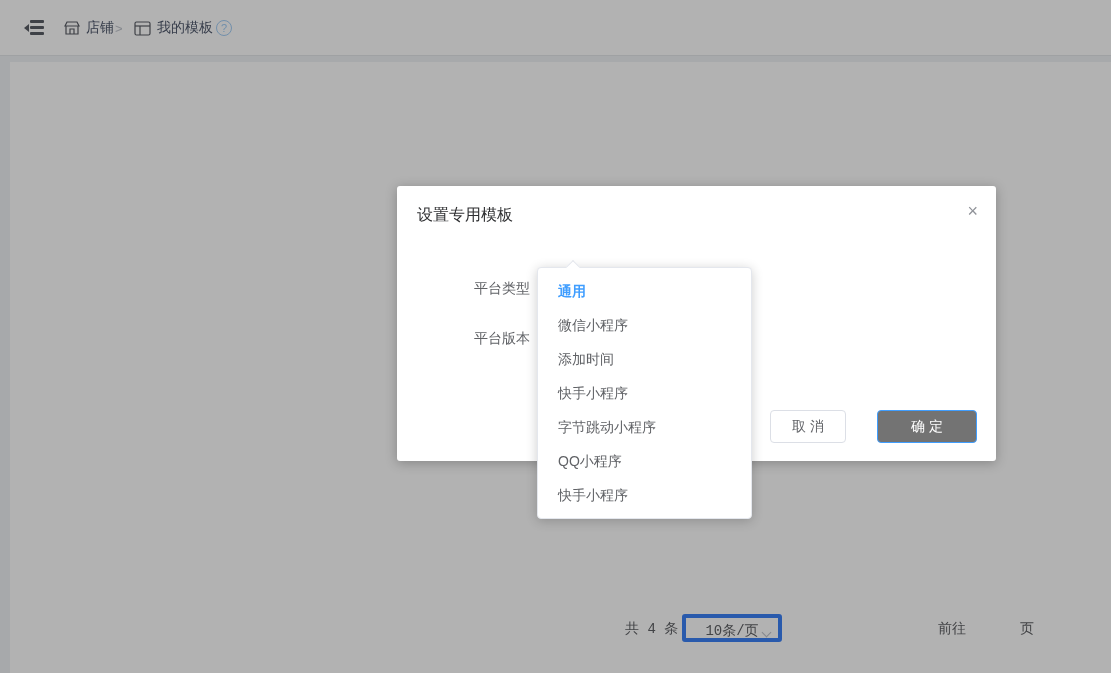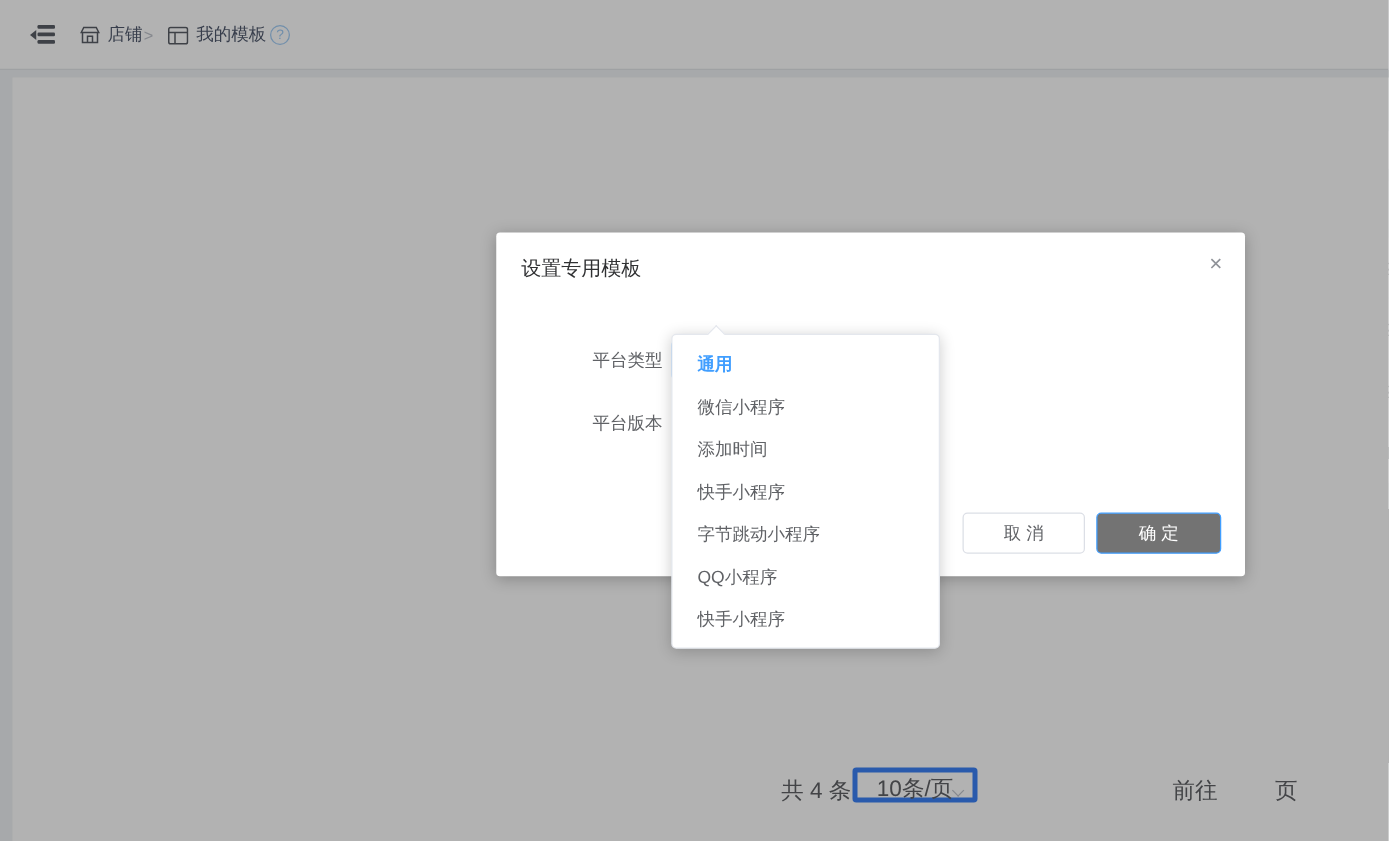--- a/index.html
+++ b/index.html
@@ -47,21 +47,21 @@
   .col-time { position:absolute; left:1040px; font-size:14px; color:#606266; white-space:nowrap; }
   .thead .col-name, .thead .col-time { top:15px; }
   .thead .checkbox { top:14px; }
   .trow { height:49px; border-bottom:1px solid #ebeef5; background:#fff; }
   .trow .checkbox { top:16px; }
   .trow .col-name, .trow .col-time { top:17px; }
   .r0 { left:43px; right:0; top:190px; } .r1 { left:43px; right:0; top:239px; }
   .r2 { left:43px; right:0; top:288px; } .r3 { left:43px; right:0; top:337px; }
 
   
-  .pg { font-size:18px; color:#606266; z-index:1; }
+  .pg { font-size:14px; color:#606266; z-index:1;font-family:Liberation Mono, monospace; }
   .pg-total { left:625px; top:620px; }
   .pg-size { left:682px; top:614px; width:100px; height:28px; background:#fff; border:4px solid #3b82f6;
     border-radius:3px; line-height:26px; text-align:center; cursor:pointer; color:#606266; }
   .pg-size .chev { position:absolute; right:8px; top:11px; }
   .pg-btn { top:614px; width:26px; height:26px; background:#f4f4f5; border-radius:3px; cursor:pointer; }
   .pg-prev { left:806px; } .pg-next { left:882px; }
   .pg-cur { left:844px; top:613px; width:28px; height:28px; background:#409EFF; border-radius:3px;
     color:#fff; text-align:center; line-height:28px; font-size:13px; cursor:pointer; }
   .pg-goto-label { left:938px; top:620px; }
   .pg-goto { left:972px; top:613px; width:40px; height:28px; border:1px solid #dcdfe6; border-radius:3px;
@@ -85,21 +85,21 @@
     box-shadow:0 2px 12px rgba(0,0,0,0.25); z-index:20;margin-top:47px; }
   .modal-title { position:absolute; left:20px; top:19px; font-size:16px; color:#303133; }
   .modal-close { position:absolute; right:18px; top:16px; font-size:18px; color:#909399; cursor:pointer; line-height:1; }
   .form-label { position:absolute; left:0; width:133px; text-align:right; font-size:14px; color:#606266; }
   .lab1 { top:94px; } .lab2 { top:144px; }
   .sel { position:absolute; left:140px; top:86px; width:214px; height:32px; border:1px solid #409EFF;
     border-radius:4px; background:#fff; font-size:14px; color:#606266; line-height:30px; padding-left:15px; cursor:pointer; }
   .sel .chev { position:absolute; right:12px; top:14px; }
   .btn { position:absolute; top:224px; height:33px; border-radius:4px; font-size:14px; text-align:center;
     line-height:31px; cursor:pointer; }
-  .btn-cancel { left:373px; width:98px; background:#fff; border:1px solid #dcdfe6; color:#606266; }
+  .btn-cancel { left:373px; width:76px; background:#fff; border:1px solid #dcdfe6; color:#606266; }
   .btn-ok { left:480px; width:100px; background:#737373; border:1px solid #409EFF; color:#fff; }
 
   
   .dd { left:537px; top:267px; width:215px; background:#fff; border:1px solid #e4e7ed; border-radius:4px;
     box-shadow:0 2px 12px rgba(0,0,0,0.2); z-index:30; padding:6px 0; }
   .dd-arrow { position:absolute; left:30px; top:-6px; width:10px; height:10px; background:#fff;
     border-left:1px solid #e4e7ed; border-top:1px solid #e4e7ed; transform:rotate(45deg); }
   .dd-item { height:34px; line-height:34px; padding:0 20px; font-size:14px; color:#606266; cursor:pointer; white-space:nowrap; }
   .dd-item.selected { color:#409EFF; font-weight:bold; }
 </style>

